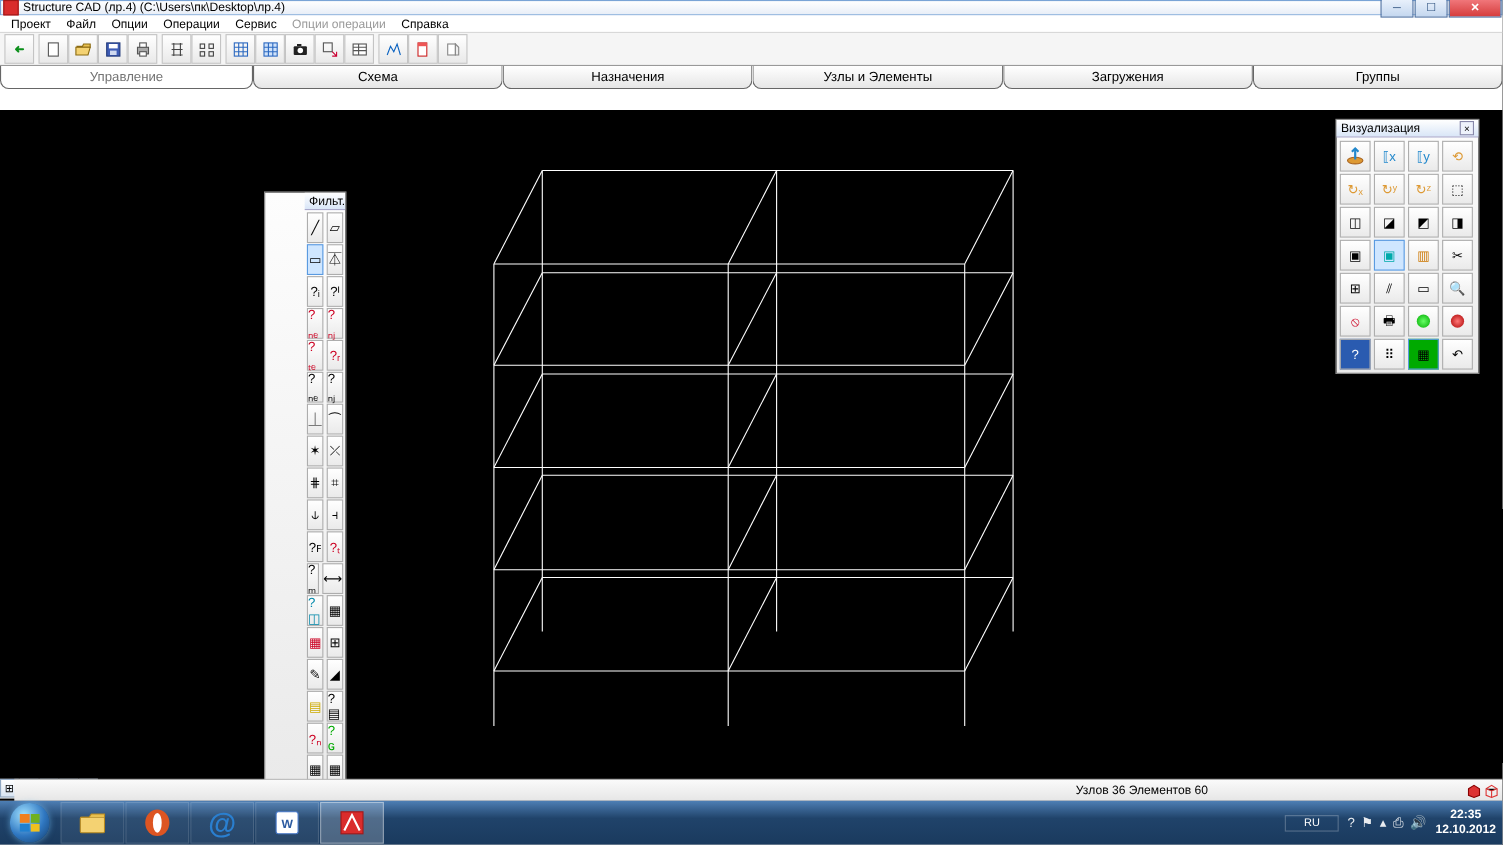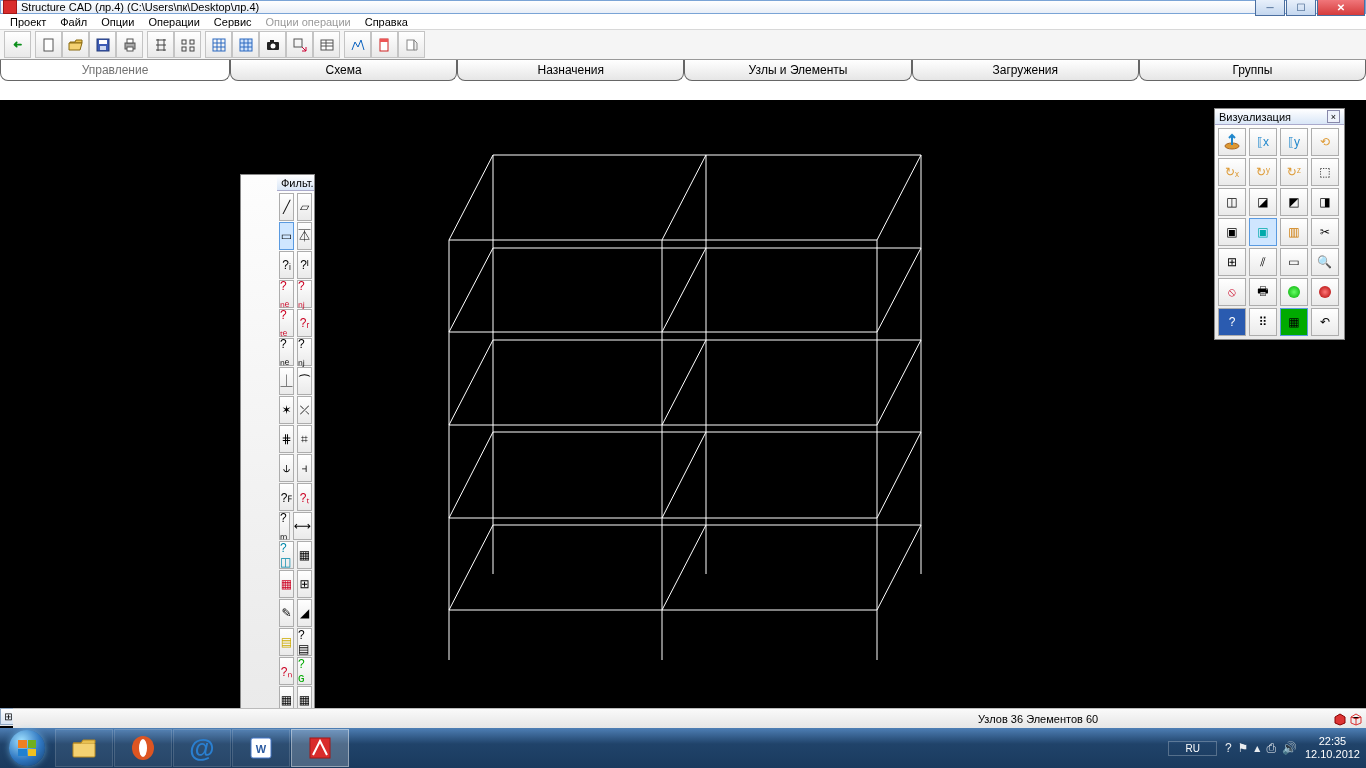--- a/index.html
+++ b/index.html
@@ -69,21 +69,21 @@
 .taskbar { position:absolute; left:0; right:0; bottom:0; height:40px; background: linear-gradient(#4e7fb5,#20436a 40%,#1a3a5e); display:flex; align-items:center;}
 .start-orb { width:54px; height:40px; display:flex;align-items:center;justify-content:center;}
 .start-orb .orb { width:36px; height:36px; border-radius:50%; background:radial-gradient(circle at 35% 30%, #9fe0ff, #2f77c1 55%, #123a68); box-shadow:0 0 6px rgba(120,200,255,.6); display:flex;align-items:center;justify-content:center;}
 .orb-win { width:18px; height:16px; display:grid; grid-template:1fr 1fr/1fr 1fr; gap:1px;}
 .orb-win span:nth-child(1){background:#f08020;} .orb-win span:nth-child(2){background:#70b020;}
 .orb-win span:nth-child(3){background:#2080d0;} .orb-win span:nth-child(4){background:#f0c020;}
 .task-btn { width:58px; height:38px; border:1px solid rgba(255,255,255,.14); background:rgba(255,255,255,.06); margin-left:1px; display:flex;align-items:center;justify-content:center; cursor:pointer;}
 .task-btn.active { background:rgba(255,255,255,.22); border-color:rgba(255,255,255,.4);}
 .task-icon { width:28px; height:28px; display:flex;align-items:center;justify-content:center; font-size:20px;}
 .tray { margin-left:auto; display:flex; align-items:center; gap:8px; color:#fff; padding-right:6px; font-size:11px;}
-.tray .clock { text-align:center; line-height:13px;}
+.tray .clock { text-align:center; line-height:13px;font-weight:bold;}
 .tray-icons { display:flex; gap:6px; align-items:center;}
 .tray-icons span { font-size:12px; opacity:.9;}
 .lang { border: 1px solid rgba(255,255,255,.25); padding: 1px 16px; font-size:10px;text-align:right;}
 </style>
 </head>
 <body>
 
 <div class="titlebar">
   <div class="app-icon"></div>
   <div class="title-text">Structure CAD (лр.4) (C:\Users\пк\Desktop\лр.4)</div>

